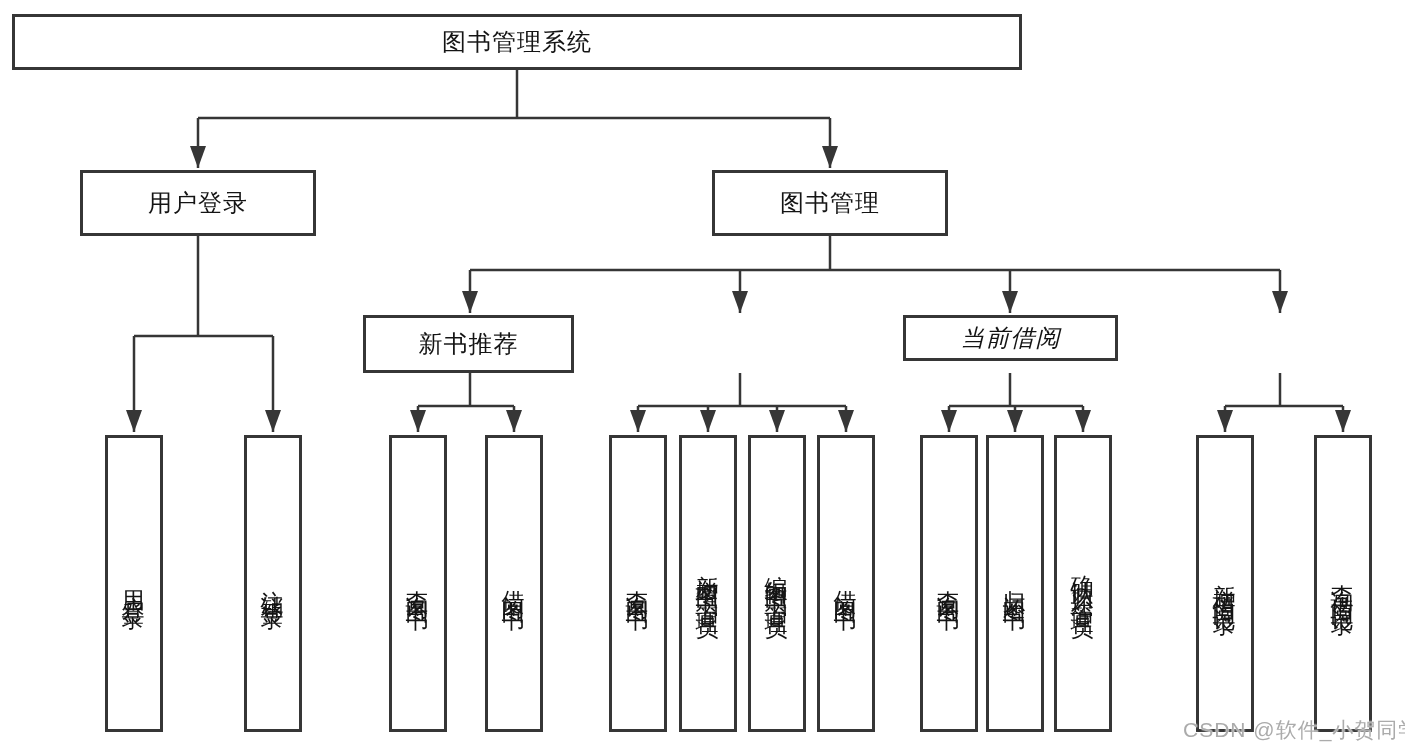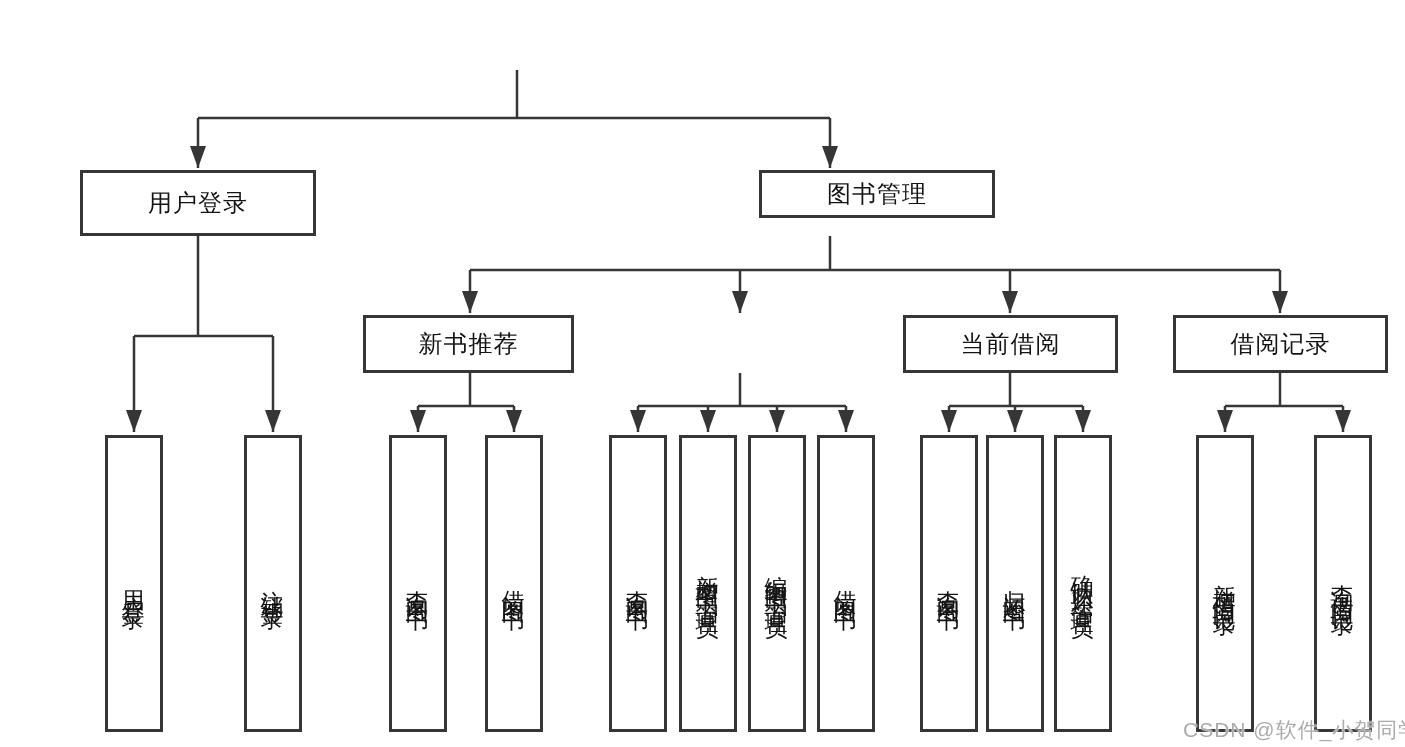--- a/index.html
+++ b/index.html
@@ -120,31 +120,31 @@
     </g>
 
     <g stroke="#363636" stroke-width="2.5" fill="none">
       <path d="M1280,373 V406"></path>
       <path d="M1225,406 H1343"></path>
       <path d="M1225,406 V432" marker-end="url(#arrow)"></path>
       <path d="M1343,406 V432" marker-end="url(#arrow)"></path>
     </g>
   </svg>
 
+  <div class="box" style="left:12px; top:14px; width:1010px; height:56px;">图书管理系统</div>
 
   <div class="box" style="left:80px; top:170px; width:236px; height:66px;">用户登录</div>
 
-  <div class="box" style="left:712px; top:170px; width:236px; height:48px;margin-left:47px;">图书管理</div>
+  <div class="box" style="left:712px; top:170px; width:236px; height:66px;">图书管理</div>
 
   <div class="box" style="left:363px; top:315px; width:211px; height:58px;">新书推荐</div>
 
 
-  <div class="box" style="left:903px; top:315px; width:215px; height:58px;">当前借阅</div>
+  <div class="box" style="left:903px; top:315px; width:215px; height:46px;font-style:italic;">当前借阅</div>
 
-  <div class="box" style="left:1173px; top:315px; width:215px; height:58px;">借阅记录</div>
 
   <div class="leaf" style="left:105px;">用户登录</div>
   <div class="leaf" style="left:244px;">注销登录</div>
 
   <div class="leaf" style="left:389px;">查询图书</div>
   <div class="leaf" style="left:485px;">借阅图书</div>
 
   <div class="leaf" style="left:609px;">查询图书</div>
   <div class="leaf" style="left:679px;">新增图书（管理员）</div>
   <div class="leaf" style="left:748px;">编辑图书（管理员）</div>

